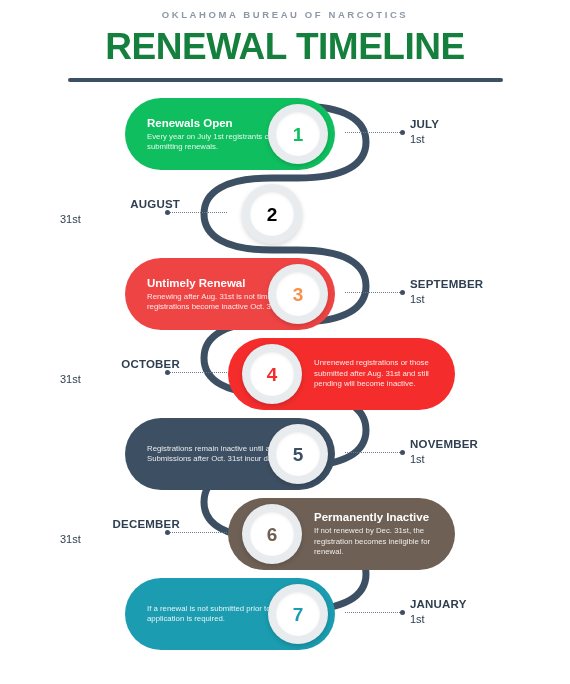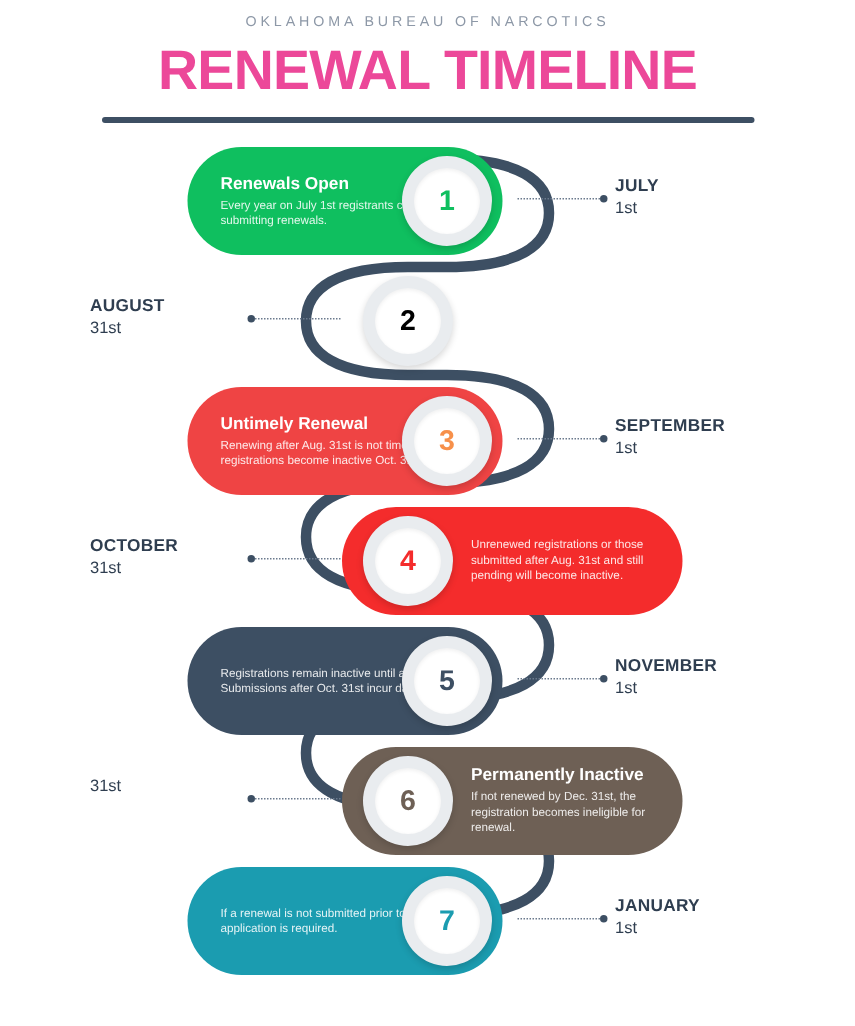--- a/index.html
+++ b/index.html
@@ -16,29 +16,29 @@
 
   
   .header {
     padding-top: 9px;
     text-align: center;
   }
   .eyebrow {
     font-size: 9.5px;
     letter-spacing: 2.6px;
     color: #8d98a7;
-    font-weight: 400;
+    font-weight: 700;
     text-transform: uppercase;
     text-align: center;
   }
   .main-title {
     font-size: 37px;
     line-height: 42px;
     font-weight: bold;
-    color: #ec4899;
+    color: #15803d;
     letter-spacing: -0.5px;
     margin-top: 6px;
     text-transform: uppercase;
   }
   .title-rule {
     width: 435px;
     height: 4px;
     background: #3d4f63;
     margin: 10px auto 0 auto;
     border-radius: 2px;
@@ -140,20 +140,21 @@
     color: #2f3e50;
     z-index: 3;
   }
   .label .month {
     font-size: 11.5px;
     font-weight: bold;
     letter-spacing: 0.2px;
     line-height: 15px;
     white-space: nowrap;
     text-transform: uppercase;
+    text-align: right;
   }
   .label .day {
     font-size: 11px;
     font-weight: 400;
     line-height: 15px;
   }
   .row.left  .label { left: 410px; text-align: left; }
   .row.right .label { left: 60px;  width: 120px; text-align: left; }
 
   
@@ -329,20 +330,21 @@
         <div class="badge">
           <div class="badge-inner">
             <div class="badge-num" style="color: rgb(110, 96, 85);">6</div>
           </div>
         </div>
         <div class="connector">
           <div class="dots"></div>
           <div class="dot-end"></div>
         </div>
         <div class="label">
+          <div class="month">DECEMBER</div>
           <div class="day">31st</div>
         </div>
       </div>
       <div class="row left" style="top: 488px;">
         <div class="pill" style="background: rgb(27, 156, 176);">
           <div class="pill-text">
             <div class="pill-body">If a renewal is not submitted prior to Jan. 1st, a new application is required.</div>
           </div>
         </div>
         <div class="badge">

